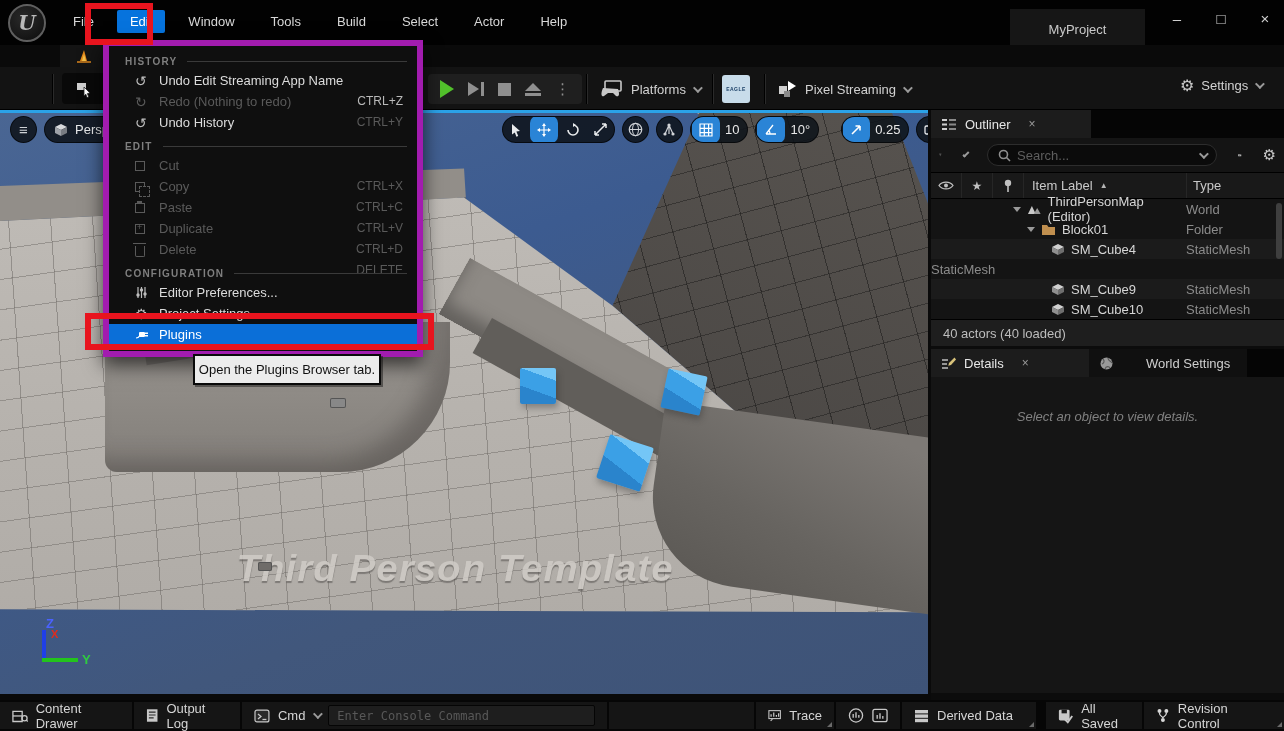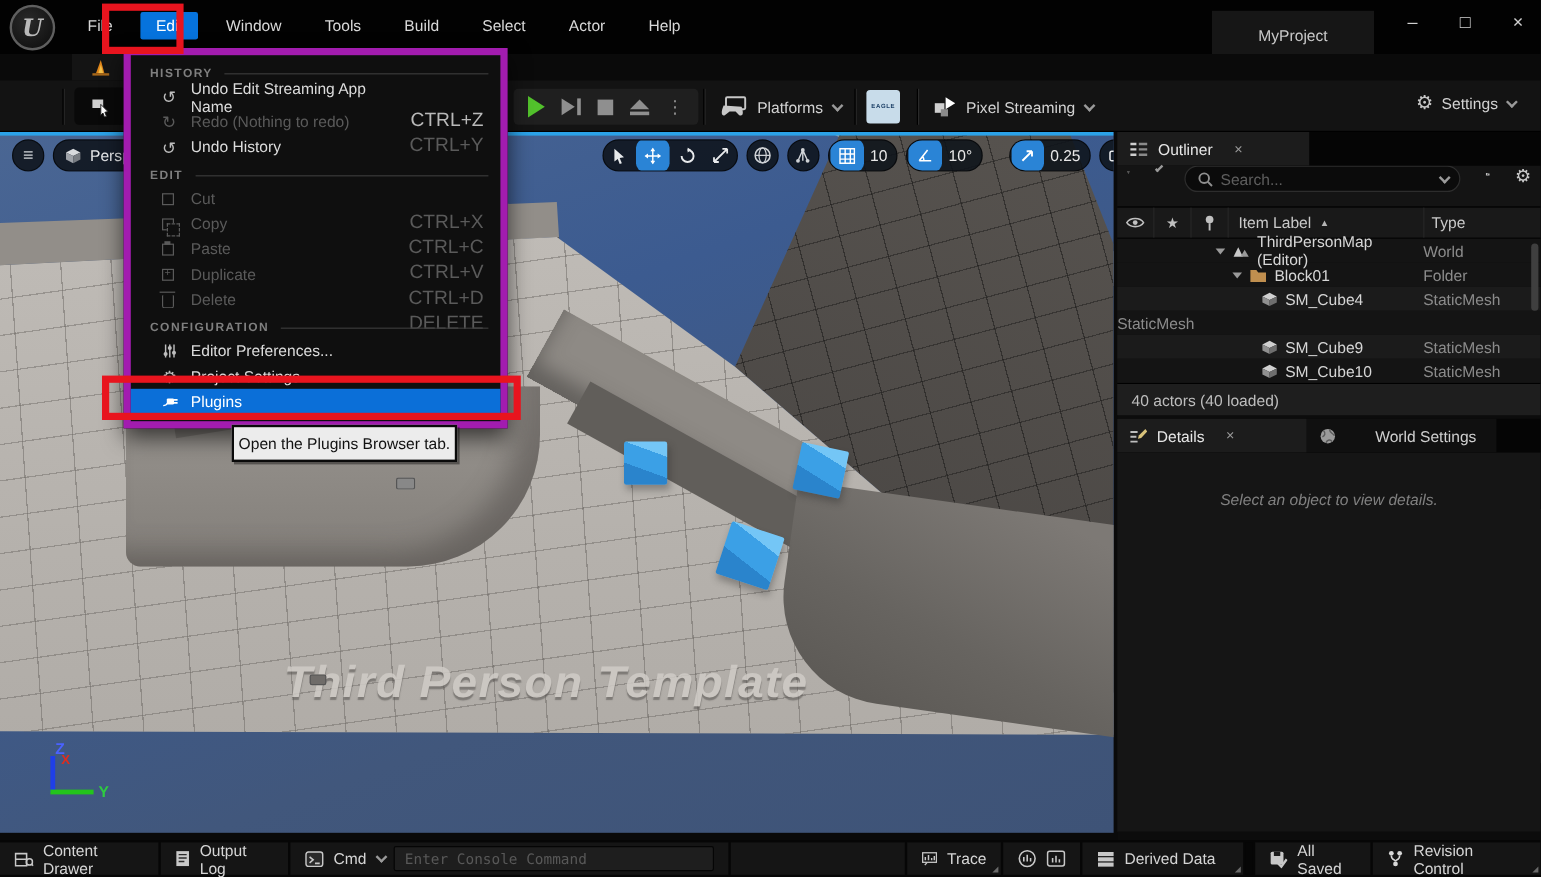--- a/index.html
+++ b/index.html
@@ -70,21 +70,21 @@
   .vnum { color:#e8e8e8; font-size:13px; padding:0 8px 0 4px; }
   .rightcluster { position:absolute; left:502px; top:0; display:flex; gap:7px; align-items:center; }
 
   
   .dropdown { position:absolute; left:103px; top:40px; width:320px; background:#0f0f0f; border:6px solid #a21caf; box-shadow:0 8px 18px rgba(0,0,0,.65); padding:6px 0; z-index:40; }
   .sechead { height:18px; display:flex; align-items:center; gap:10px; padding-left:16px; color:#7f7f7f; font-size:10px; font-weight:bold; letter-spacing:1.2px; }
   .sechead .rule { flex:1; height:1px; background:#3a3a3a; margin-right:10px; }
   .ditem { height:21px; display:flex; align-items:center; padding:0 14px 0 26px; color:#dcdcdc; font-size:13px; }
   .ditem .ic { width:22px; display:flex; align-items:center; justify-content:flex-start; color:#bdbdbd; font-size:14px; }
   .ditem .lbl { flex:1; padding-left:2px; }
-  .ditem .sc { color:#b9b9b9; font-size:16px;margin-top:41px; }
+  .ditem .sc { color:#b9b9b9; font-size:12px;margin-top:41px; }
   .ditem.dis, .ditem.dis .ic, .ditem.dis .sc { color:#5a5a5a; }
   .ditem.hl { background:#0b6fd8; color:#fff; }
   .ditem.hl .ic { color:#fff; }
   .msq { width:10px; height:10px; border:1.5px solid #5a5a5a; position:relative; display:inline-block; }
   .msq.copy::after { content:""; position:absolute; left:3px; top:3px; width:9px; height:9px; border:1.5px dashed #5a5a5a; background:#0f0f0f; }
   .msq.paste::before { content:""; position:absolute; left:1px; top:-3px; width:5px; height:3px; background:#5a5a5a; }
   .msq.dup::after { content:"+"; position:absolute; left:1px; top:-3px; font-size:9px; color:#5a5a5a; }
   .trash { width:10px; height:11px; border:1.5px solid #5a5a5a; border-top:none; border-radius:0 0 2px 2px; position:relative; display:inline-block; margin-top:3px; }
   .trash::before { content:""; position:absolute; left:-3px; top:-3px; width:13px; height:1.5px; background:#5a5a5a; }
 
@@ -92,21 +92,21 @@
   .redbox { position:absolute; border:6px solid #e8141e; z-index:50; }
   .tooltip { position:absolute; left:193px; top:354px; width:188px; height:31px; background:#ececec; border:2px solid #0a0a0a; color:#111; display:flex; align-items:center; justify-content:center; font-size:13px; z-index:45; box-shadow:2px 2px 0 rgba(0,0,0,.4); }
 
   
   .rpanel { position:absolute; left:931px; top:110px; width:353px; height:590px; background:#0c0c0c; }
   .tabbar { position:relative; height:28px; background:#050505; display:flex; }
   .tab { display:flex; align-items:center; gap:8px; padding:0 10px; font-size:13px; color:#e6e6e6; }
   .tab.on { background:#1c1c1c; }
   .tab.off { background:#101010; color:#cfcfcf; }
   .tclose { color:#9a9a9a; font-size:12px; margin-left:10px; }
-  .searchrow { height:34px; background:#141414; display:flex; align-items:flex-start; gap:21px; padding:0 8px; }
+  .searchrow { height:34px; background:#141414; display:flex; align-items:center; gap:21px; padding:0 8px; }
   .srchbox { flex:1; height:22px; background:#0b0b0b; border:1px solid #2d2d2d; border-radius:11px; display:flex; align-items:center; gap:6px; padding:0 10px; }
   .srchbox input { flex:1; background:transparent; border:none; outline:none; color:#bdbdbd; font-size:13px; font-family:"Liberation Sans",sans-serif; }
   .srchbox input::placeholder { color:#5e5e5e; }
   .colhead { height:27px; background:#191919; border-top:1px solid #000; border-bottom:1px solid #000; display:flex; align-items:center; font-size:13px; color:#c9c9c9; }
   .colcell { height:100%; display:flex; align-items:center; justify-content:center; border-right:1px solid #262626; }
   .orow { height:20px; display:flex; align-items:center; font-size:13px; color:#d6d6d6; }
   .orow .typec { width:98px; color:#8b8b8b; }
   .orow .lblc { flex:1; display:flex; align-items:center; gap:6px; }
   .caret { width:0; height:0; border-top:5px solid #9a9a9a; border-left:4px solid transparent; border-right:4px solid transparent; display:inline-block; }
   .ofooter { height:27px; background:#1e1e1e; border-top:1px solid #000; display:flex; align-items:center; padding-left:12px; color:#bdbdbd; }

